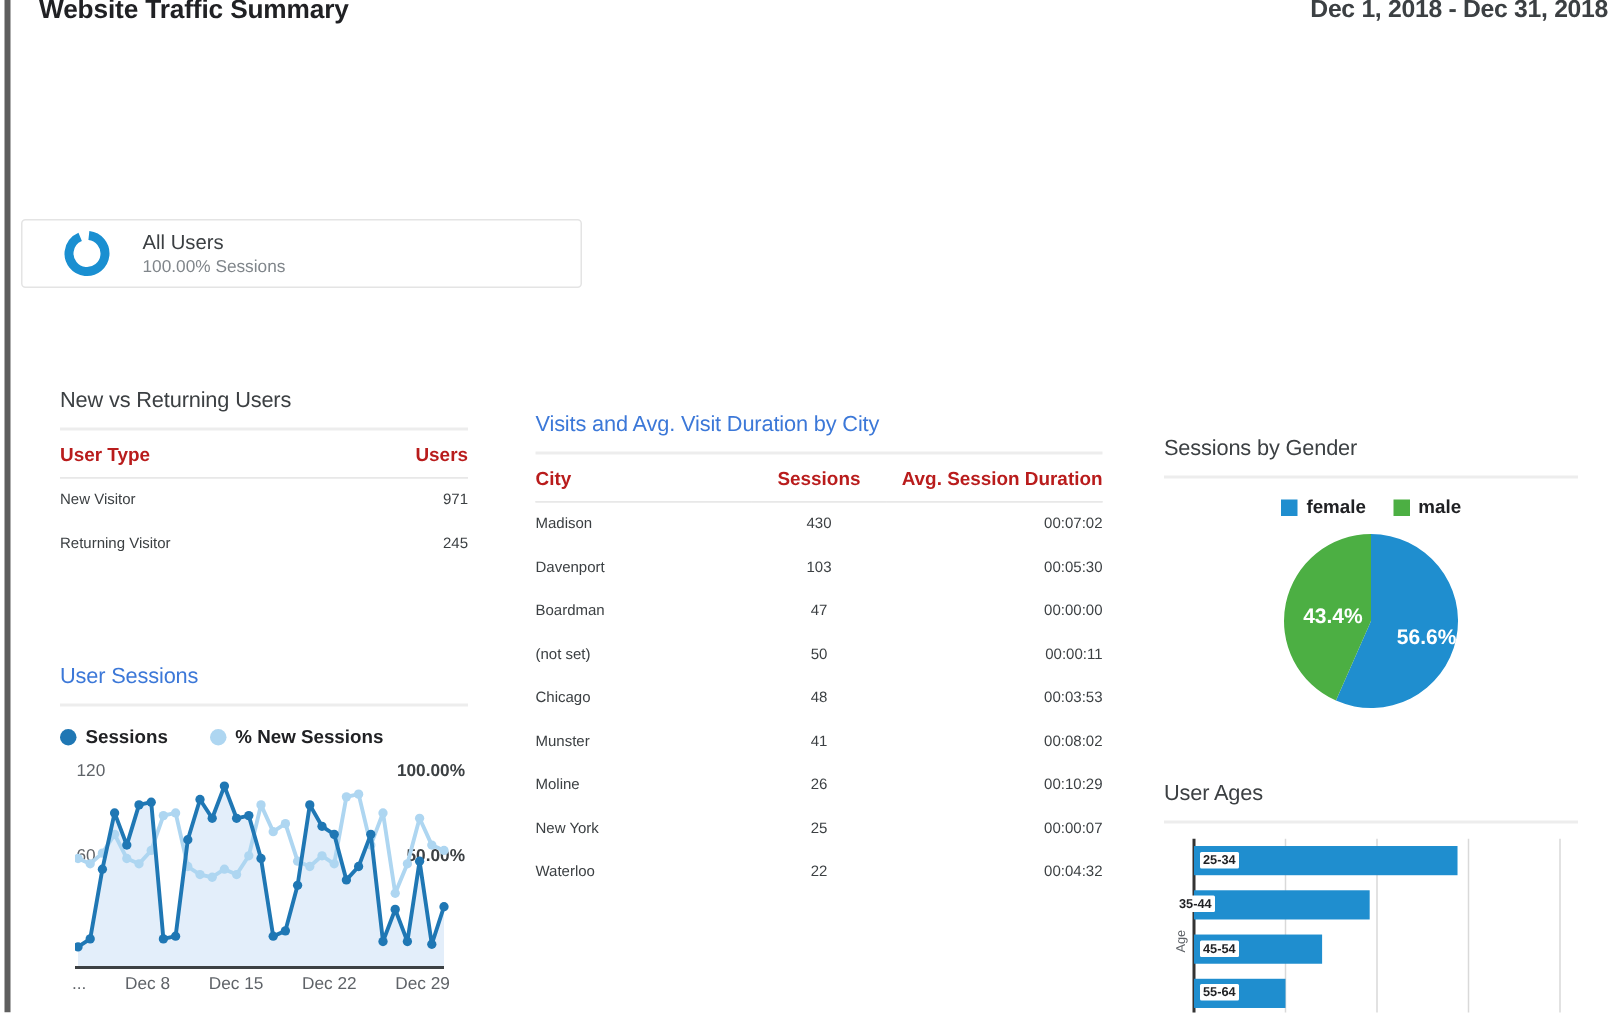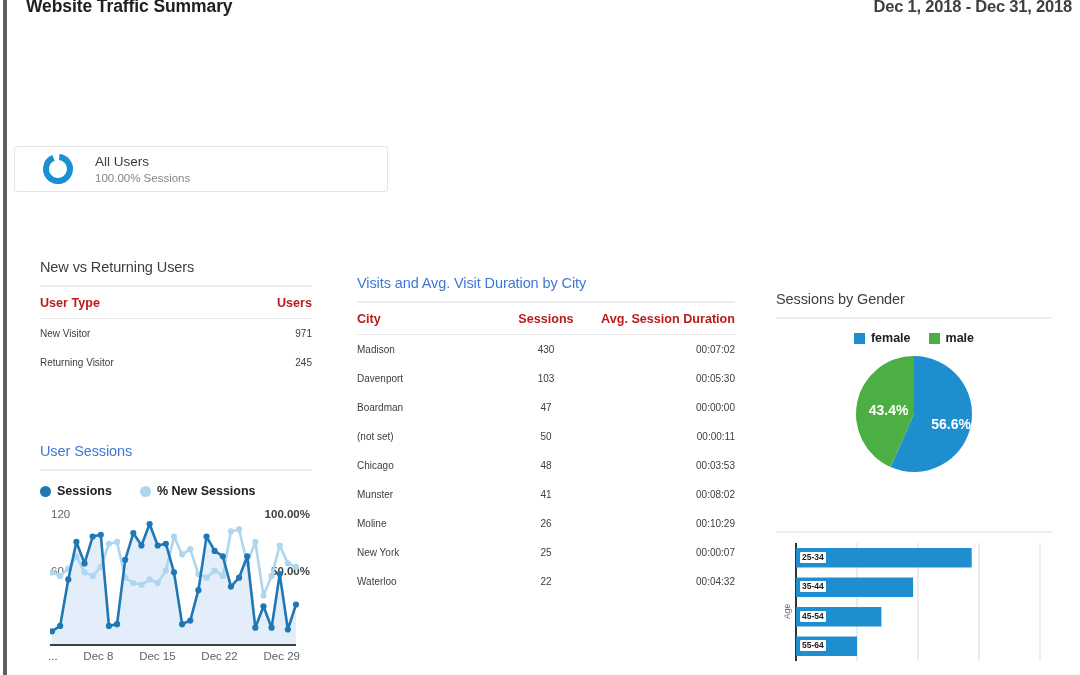--- a/index.html
+++ b/index.html
@@ -339,37 +339,38 @@
       <svg id="pie-svg" width="122" height="122" viewBox="0 0 122 122" style="position:absolute; left:77px; top:0;">
           <path d="M 61 61 L 61.00 3.00 A 58 58 0 1 1 37.63 114.08 Z" fill="#1f8ecf"></path>
           <path d="M 61 61 L 37.63 114.08 A 58 58 0 0 1 61.00 3.00 Z" fill="#4caf43"></path>
         </svg>
       <div class="pie-pct" id="pie-lbl-0" style="left: 155.217px; top: 62.567px;">56.6%</div>
       <div class="pie-pct" id="pie-lbl-1" style="left: 92.7833px; top: 49.433px;">43.4%</div>
     </div>
   </div>
 
   <div class="widget" style="left:776px; top:521px; width:276px;">
+    <div class="w-title">User Ages</div>
     <div class="w-rule"></div>
 
     <div class="chart-wrap" style="margin-top:10px; height:120px;">
       <div class="axis-title-v" style="left:6px; top:76px;">Age</div>
       <svg id="ages-svg" width="250" height="118" viewBox="0 0 250 118" style="position:absolute; left:16px; top:0;">
           <line x1="65" x2="65" y1="0" y2="118" stroke="#d9d9d9" stroke-width="1"></line>
           <line x1="126" x2="126" y1="0" y2="118" stroke="#d9d9d9" stroke-width="1"></line>
           <line x1="187" x2="187" y1="0" y2="118" stroke="#d9d9d9" stroke-width="1"></line>
           <line x1="248" x2="248" y1="0" y2="118" stroke="#d9d9d9" stroke-width="1"></line>
           <line x1="4" x2="4" y1="0" y2="118" stroke="#333" stroke-width="2"></line>
           <rect x="4" y="5.01" width="175.68" height="19.47" fill="#1f8ecf"></rect>
           <rect x="4" y="34.52" width="117.12" height="19.47" fill="#1f8ecf"></rect>
           <rect x="4" y="64.02" width="85.40" height="19.47" fill="#1f8ecf"></rect>
           <rect x="4" y="93.52" width="61.00" height="19.47" fill="#1f8ecf"></rect>
         </svg>
       <div id="ages-labels">
           <div class="bar-label" style="left: 24px; top: 8.75px;">25-34</div>
-          <div class="bar-label" style="left: 24px; top: 38.25px;">35-44</div>
+          <div class="bar-label" style="left: 8px; top: 38.25px;">35-44</div>
           <div class="bar-label" style="left: 24px; top: 67.75px;">45-54</div>
           <div class="bar-label" style="left: 24px; top: 97.25px;">55-64</div>
         </div>
     </div>
   </div>
 
 </div>
 
 </body></html>

